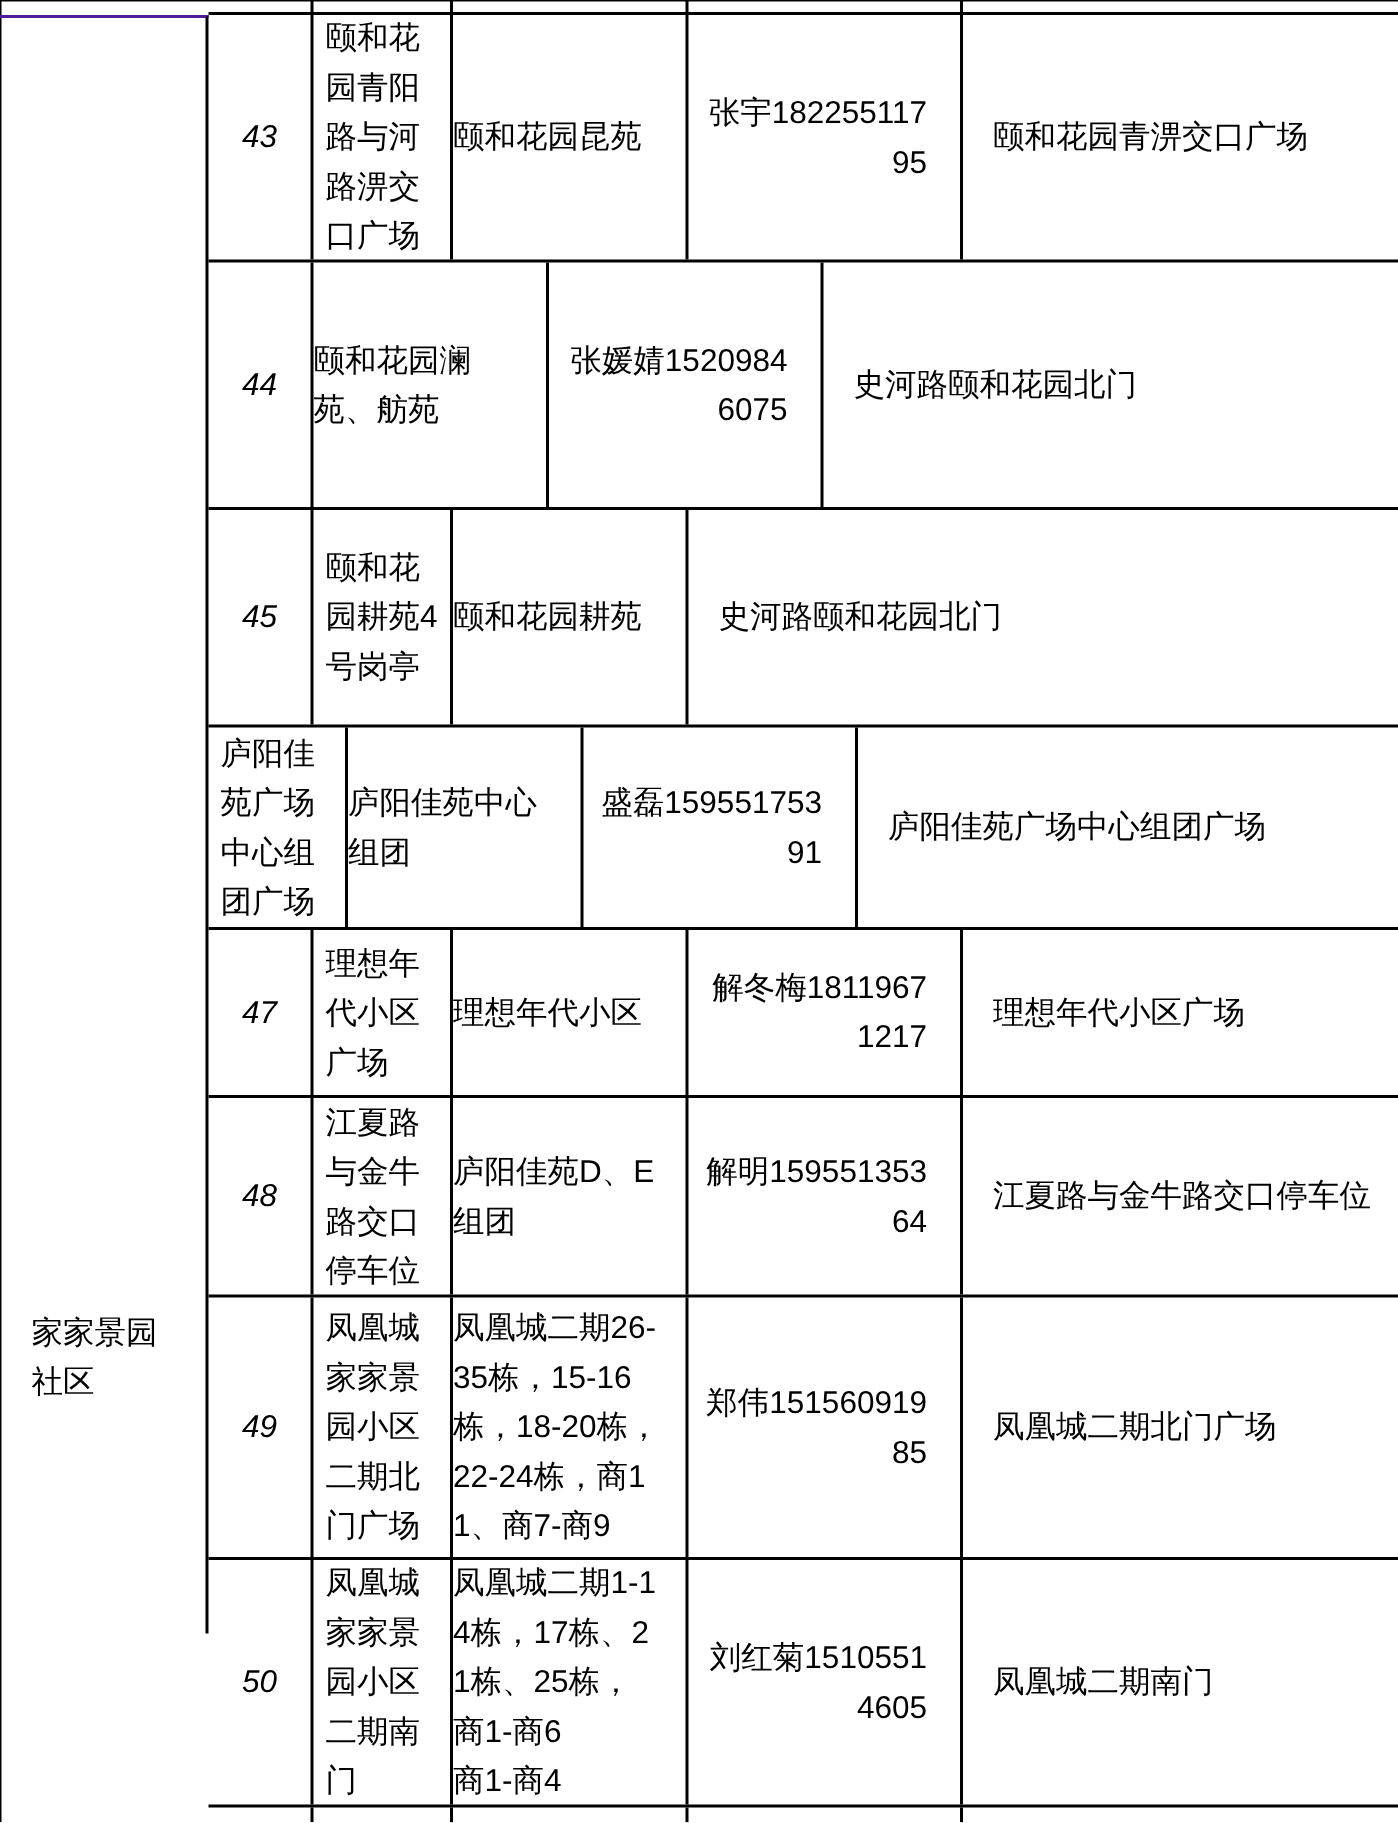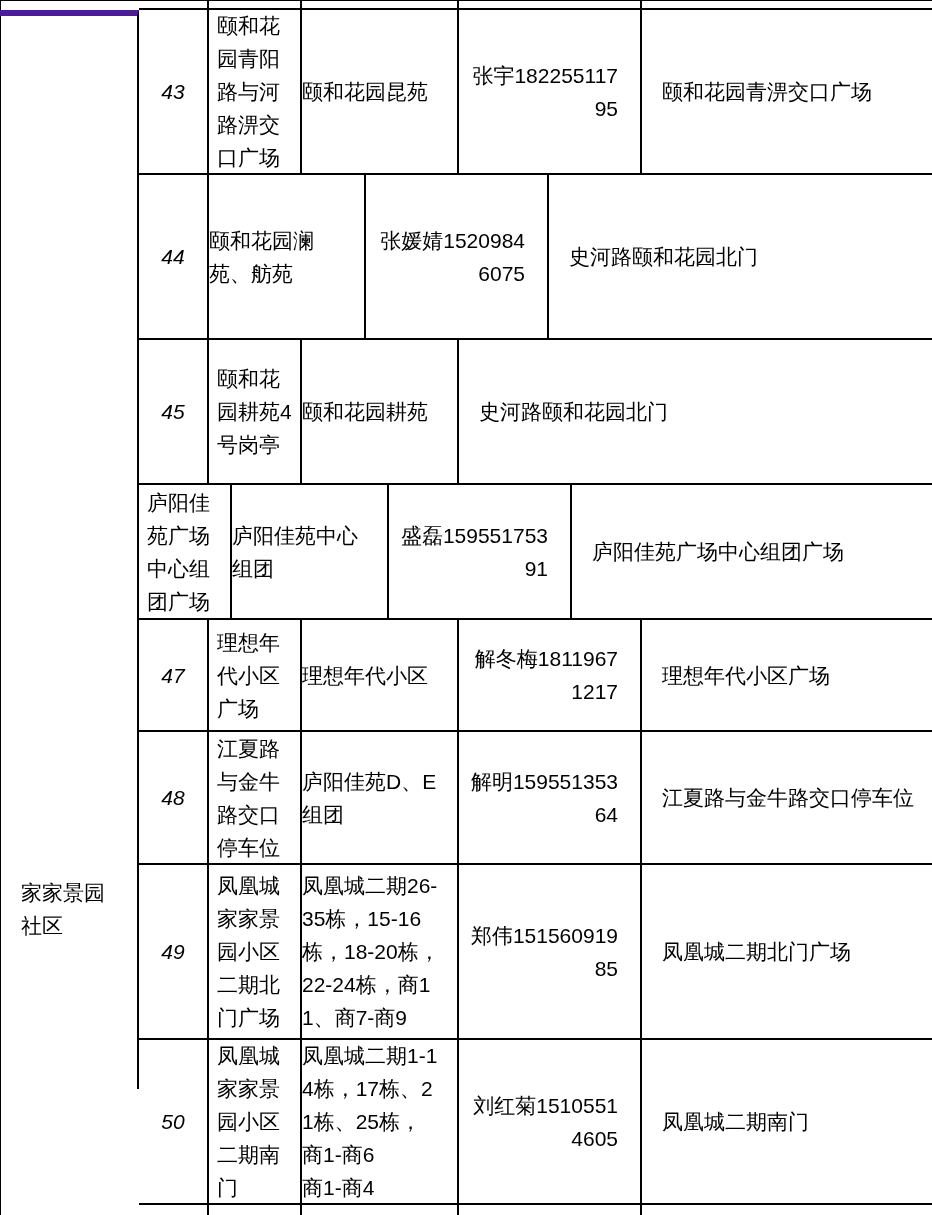--- a/index.html
+++ b/index.html
@@ -9,21 +9,21 @@
     background:#ffffff;
     font-family:"Liberation Sans","DejaVu Sans",sans-serif;
     font-size:21px;line-height:33px;color:#000000;
     overflow:hidden;
   }
   .top-edge{position:absolute;left:0;top:0;width:932px;height:1px;background:#000;}
   .left-edge{position:absolute;left:0;top:0;width:1px;height:1215px;background:#000;}
   .community-cell{
     position:absolute;left:0;top:10px;width:139px;height:1079px;
     box-sizing:border-box;
-    border-top:6px solid #4c1d95;border-right:2px solid #000;
+    border-top:2px solid #4c1d95;border-right:2px solid #000;
     padding:860px 0 0 21px;
   }
   .community-cell .txt{display:block;width:95px;word-break:break-all;text-align:left;}
   .grid{position:absolute;left:139px;top:0;width:793px;}
   .row{display:flex;box-sizing:border-box;border-bottom:2px solid #000;}
   .row.partial-bottom{border-bottom:none;}
   .cell{
     box-sizing:border-box;border-right:2px solid #000;
     display:flex;align-items:center;overflow:hidden;
   }

